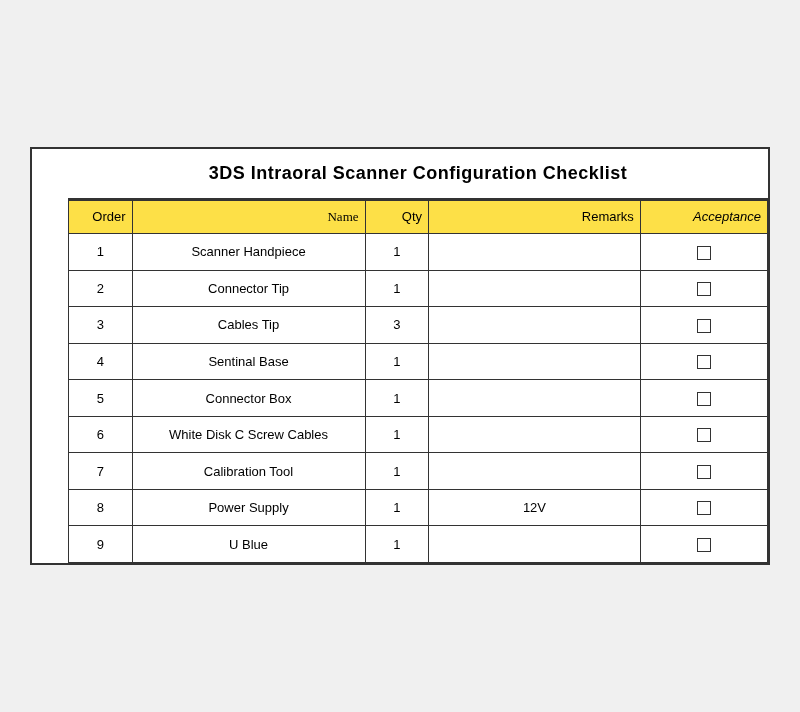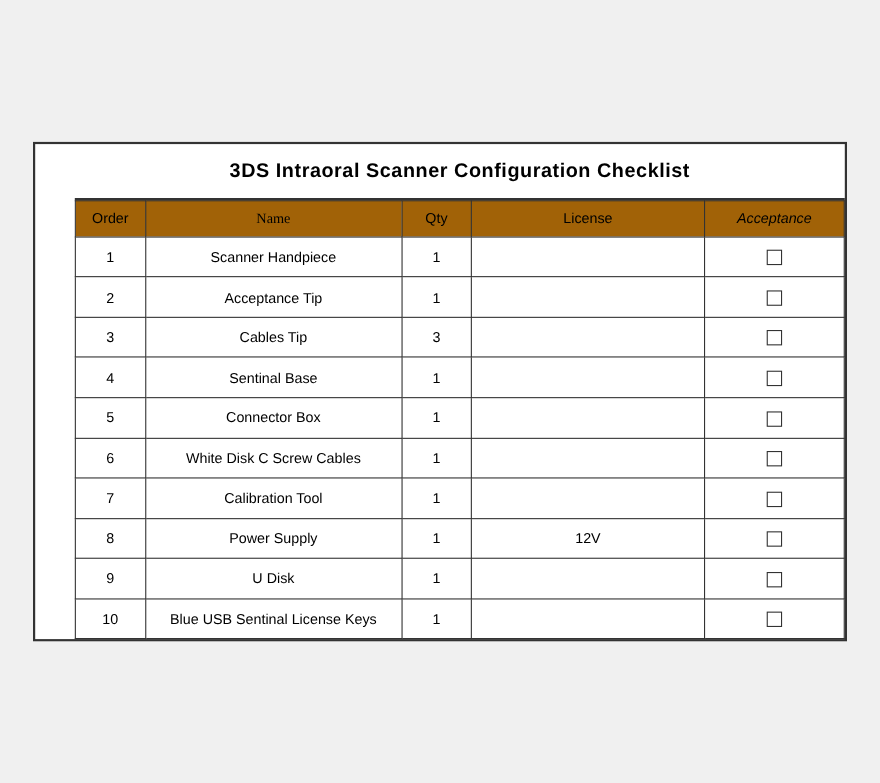--- a/index.html
+++ b/index.html
@@ -36,24 +36,24 @@
     }
 
     table {
       width: 100%;
       border-collapse: collapse;
     }
 
     thead tr th {
       border: 1px solid #333;
       padding: 8px 6px;
-      text-align: center;
+      text-align: right;
       font-weight: normal;
       font-size: 13px;
-      background: #a16207;
+      background: #fde047;
     }
 
     tbody tr td {
       border: 1px solid #333;
       padding: 10px 6px;
       text-align: center;
       font-size: 13px;
     }
 
     .col-order { width: 60px; }
@@ -74,35 +74,35 @@
 <body>
 
 <div class="checklist-container">
   <div class="checklist-title">3DS Intraoral Scanner Configuration Checklist</div>
   <table>
     <thead>
       <tr>
         <th class="col-order">Order</th>
         <th class="col-name">Name</th>
         <th class="col-qty">Qty</th>
-        <th class="col-remarks">License</th>
+        <th class="col-remarks">Remarks</th>
         <th class="col-acceptance">Acceptance</th>
       </tr>
     </thead>
     <tbody id="table-body">
     <tr>
           <td>1</td>
           <td>Scanner Handpiece</td>
           <td>1</td>
           <td></td>
           <td><span class="checkbox-cell"></span></td>
         </tr>
         <tr>
           <td>2</td>
-          <td>Acceptance Tip</td>
+          <td>Connector Tip</td>
           <td>1</td>
           <td></td>
           <td><span class="checkbox-cell"></span></td>
         </tr>
         <tr>
           <td>3</td>
           <td>Cables Tip</td>
           <td>3</td>
           <td></td>
           <td><span class="checkbox-cell"></span></td>
@@ -137,27 +137,20 @@
         </tr>
         <tr>
           <td>8</td>
           <td>Power Supply</td>
           <td>1</td>
           <td>12V</td>
           <td><span class="checkbox-cell"></span></td>
         </tr>
         <tr>
           <td>9</td>
-          <td>U Disk</td>
-          <td>1</td>
-          <td></td>
-          <td><span class="checkbox-cell"></span></td>
-        </tr>
-        <tr>
-          <td>10</td>
-          <td>Blue USB Sentinal License Keys</td>
+          <td>U Blue</td>
           <td>1</td>
           <td></td>
           <td><span class="checkbox-cell"></span></td>
         </tr>
       </tbody>
   </table>
 </div>
 
 </body></html>

